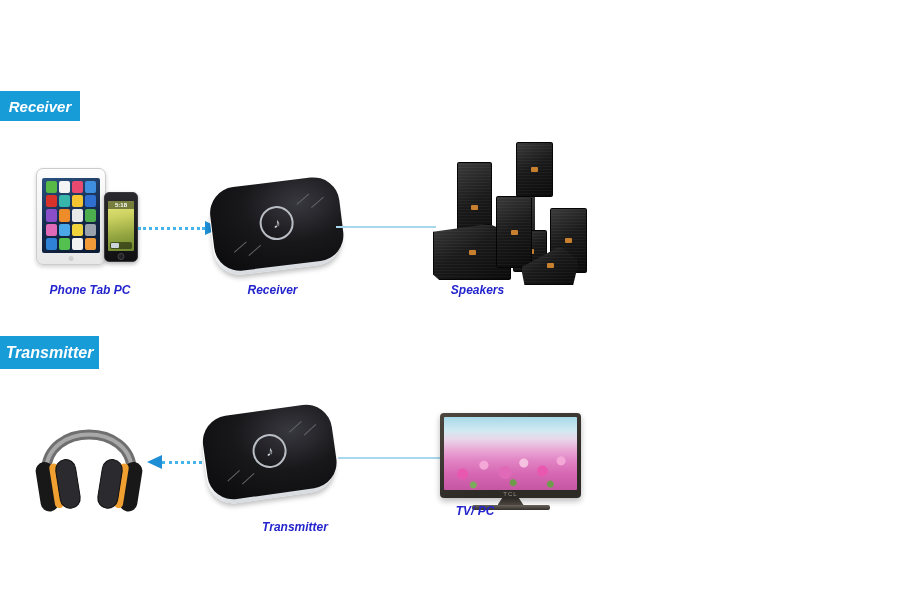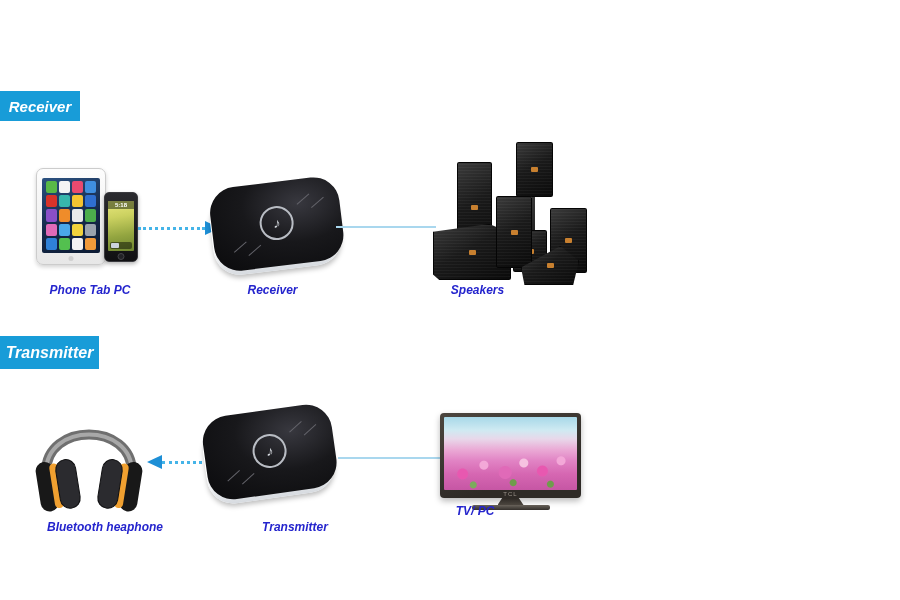--- a/index.html
+++ b/index.html
@@ -263,17 +263,16 @@
 
   <div class="tv">
     <div class="tv-bezel">
       <div class="tv-screen"></div>
       <div class="tv-brand">TCL</div>
     </div>
     <div class="tv-neck"></div>
     <div class="tv-foot"></div>
   </div>
 
-  <div class="caption cap-headphone">Bluetooth heaphone</div>
   <div class="caption cap-transmitter">Transmitter</div>
   <div class="caption cap-tvpc">TV/ PC</div>
 
 </div>
 
 </body></html>

